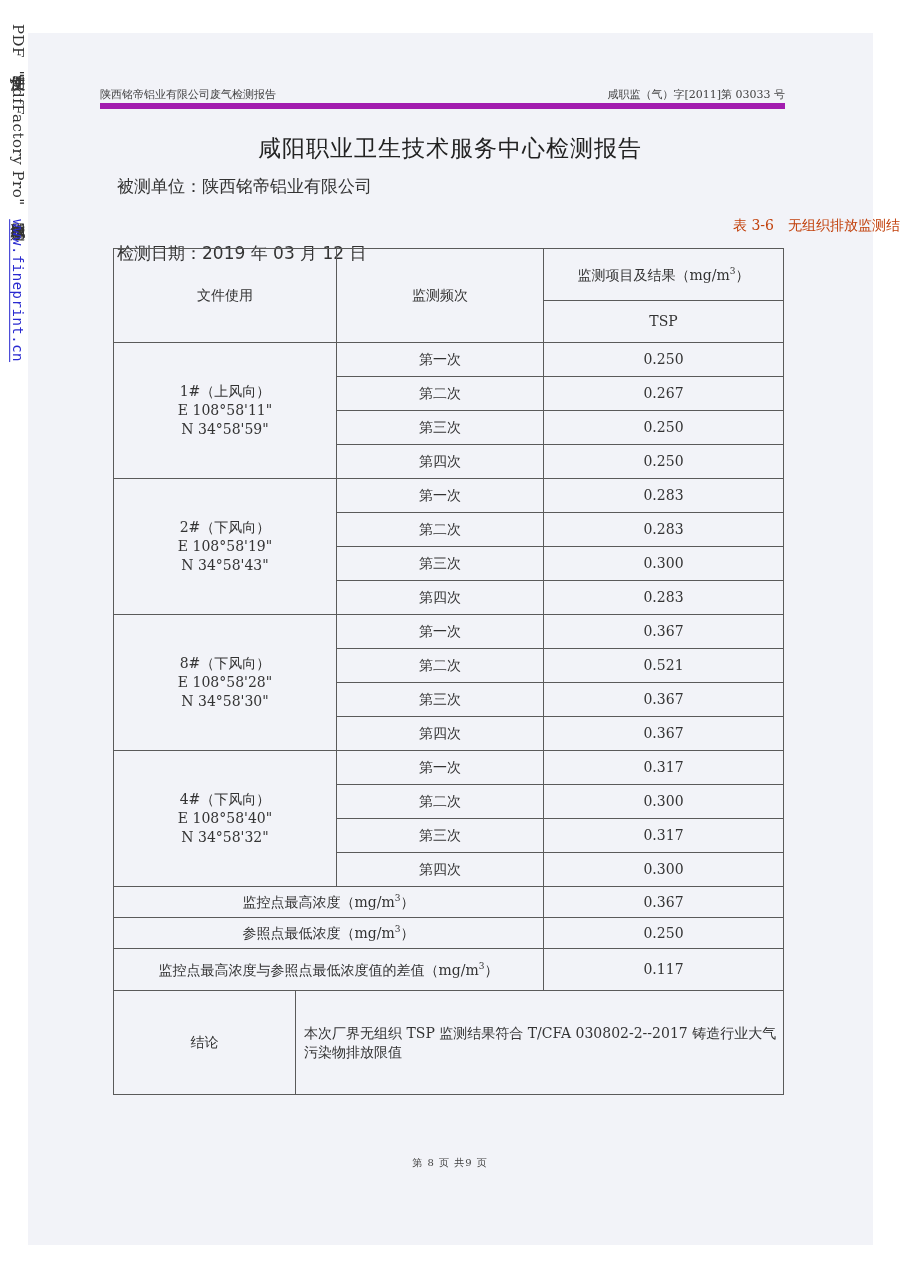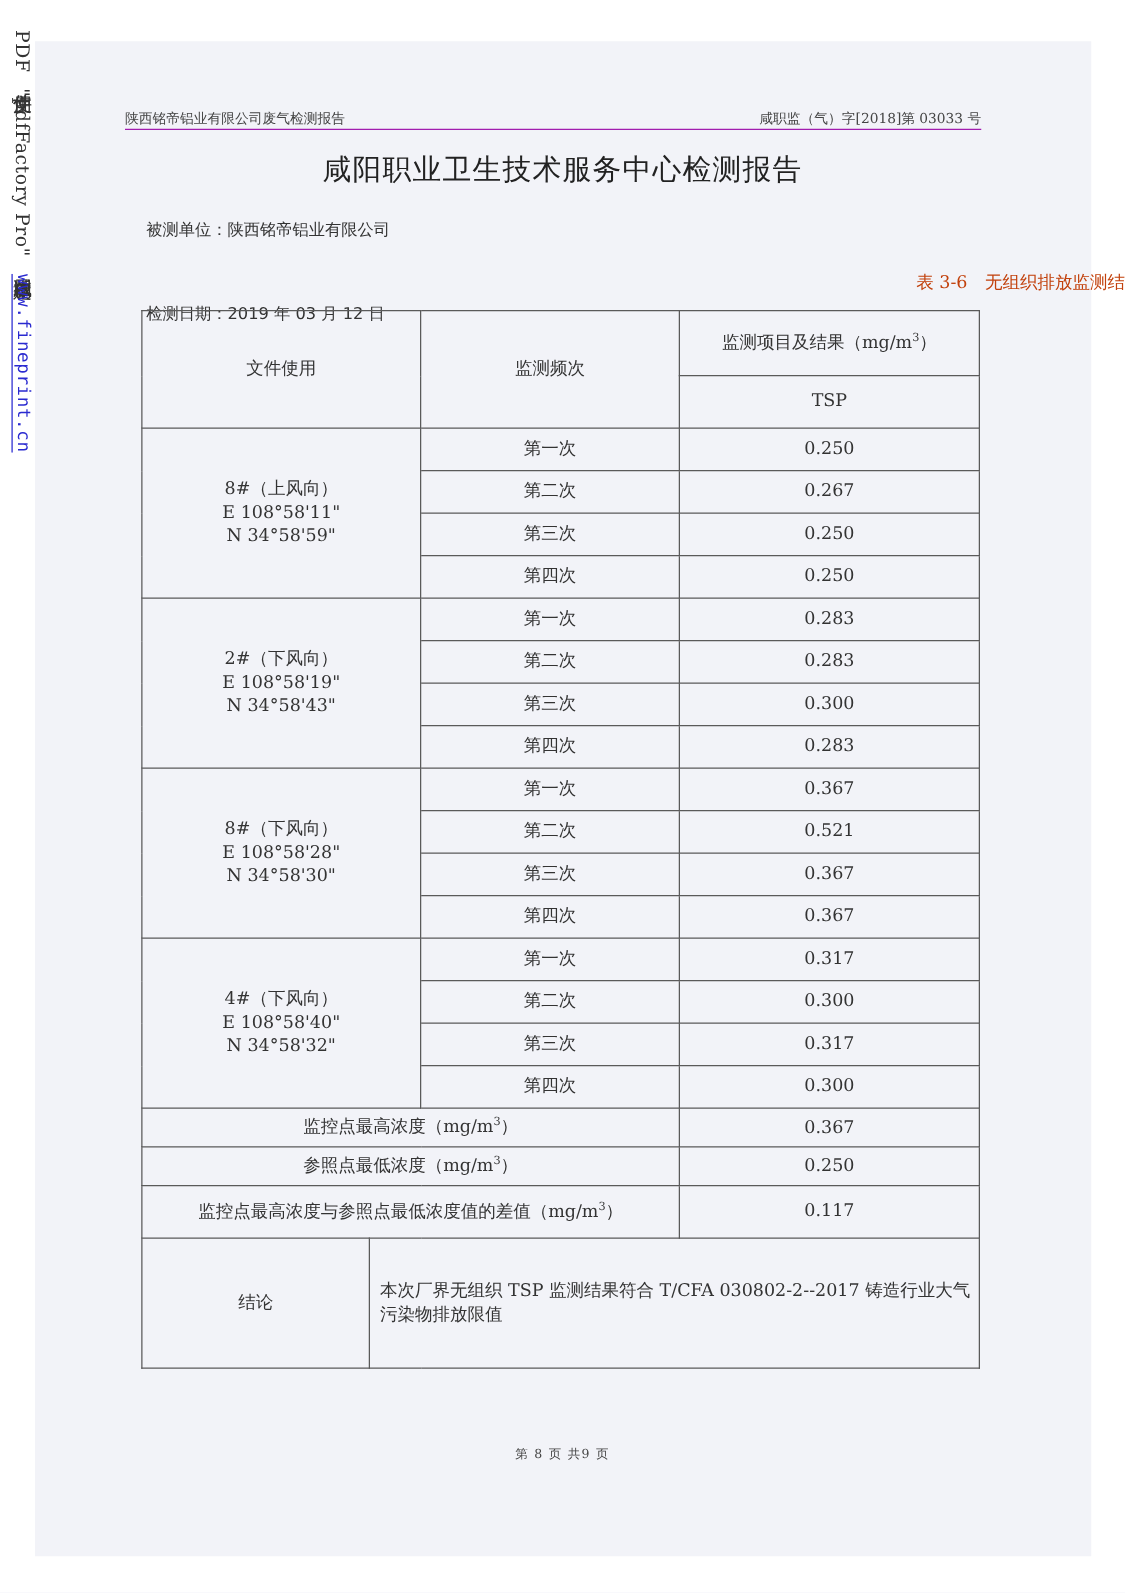--- a/index.html
+++ b/index.html
@@ -16,34 +16,34 @@
   .watermark {
     position: absolute; left: 8px; top: 24px;
     writing-mode: vertical-rl;
     font-family: "DejaVu Serif", "Liberation Serif", serif;
     font-size: 15px; color: #333; letter-spacing: 0.5px;
     white-space: nowrap;
   }
   .watermark .wm-link { color: #2a2ad0; text-decoration: underline; font-family: "DejaVu Sans Mono", "Liberation Mono", monospace; font-size: 14px; }
   .running-header {
     position: absolute; left: 100px; top: 86px; width: 685px; height: 17px;
-    border-bottom: 1px solid #a21caf;
+    border-bottom: 6px solid #a21caf;
     font-size: 11px; color: #444;
   }
   .running-header .left { position: absolute; left: 0; bottom: 1px; }
   .running-header .right { position: absolute; right: 0; bottom: 1px; }
   .doc-title {
-    position: absolute; left: 0; width: 900px; top: 120px; text-align: center;
+    position: absolute; left: 0; width: 900px; top: 133px; text-align: center;
     font-family: "DejaVu Sans", "Liberation Sans", sans-serif;
     font-size: 23px; color: #222; letter-spacing: 1px;
   }
   .meta {
     position: absolute; left: 117px;
     font-family: "DejaVu Sans", "Liberation Sans", sans-serif;
-    font-size: 13px; color: #333;
+    font-size: 17px; color: #333;
   }
   .meta.unit { top: 175px; }
   .meta.date { top: 196px; margin-top: 46px; }
   .table-caption {
     position: absolute; left: 0; width: 900px; top: 217px; text-align: right;
     font-size: 14px; color: #c2410c; padding-left: 28px;
   }
   table.results {
     position: absolute; left: 113px; top: 248px; width: 670px;
     border-collapse: collapse; table-layout: fixed;
@@ -72,21 +72,21 @@
 
 <div class="page"></div>
 
 <div class="watermark">
   <span>PDF 文件使用 "pdfFactory Pro" 试用版本创建</span>
   <span class="wm-link">www.fineprint.cn</span>
 </div>
 
 <div class="running-header">
   <span class="left">陕西铭帝铝业有限公司废气检测报告</span>
-  <span class="right">咸职监（气）字[2018]第 03033 号</span>
+  <span class="right">咸职监（气）字[2011]第 03033 号</span>
 </div>
 
 <div class="doc-title">咸阳职业卫生技术服务中心检测报告</div>
 
 <div class="meta unit">被测单位：陕西铭帝铝业有限公司</div>
 <div class="meta date">检测日期：2019 年 03 月 12 日</div>
 
 <div class="table-caption">表 3-6　无组织排放监测结果表</div>
 
 <table class="results">
@@ -101,21 +101,21 @@
     <td colspan="2" rowspan="2">文件使用</td>
     <td rowspan="2">监测频次</td>
     <td><span>监测项目及结果（mg/m</span><sup>3</sup><span>）</span></td>
   </tr>
   <tr class="h-bot">
     <td>TSP</td>
   </tr>
 
   <tr class="row">
     <td colspan="2" rowspan="4">
-      <span class="loc-line">8#（上风向）</span>
+      <span class="loc-line">1#（上风向）</span>
       <span class="loc-line">E 108°58'11"</span>
       <span class="loc-line">N 34°58'59"</span>
     </td>
     <td>第一次</td>
     <td>0.250</td>
   </tr>
   <tr class="row">
         <td>第二次</td>
         <td>0.267</td>
       </tr>

